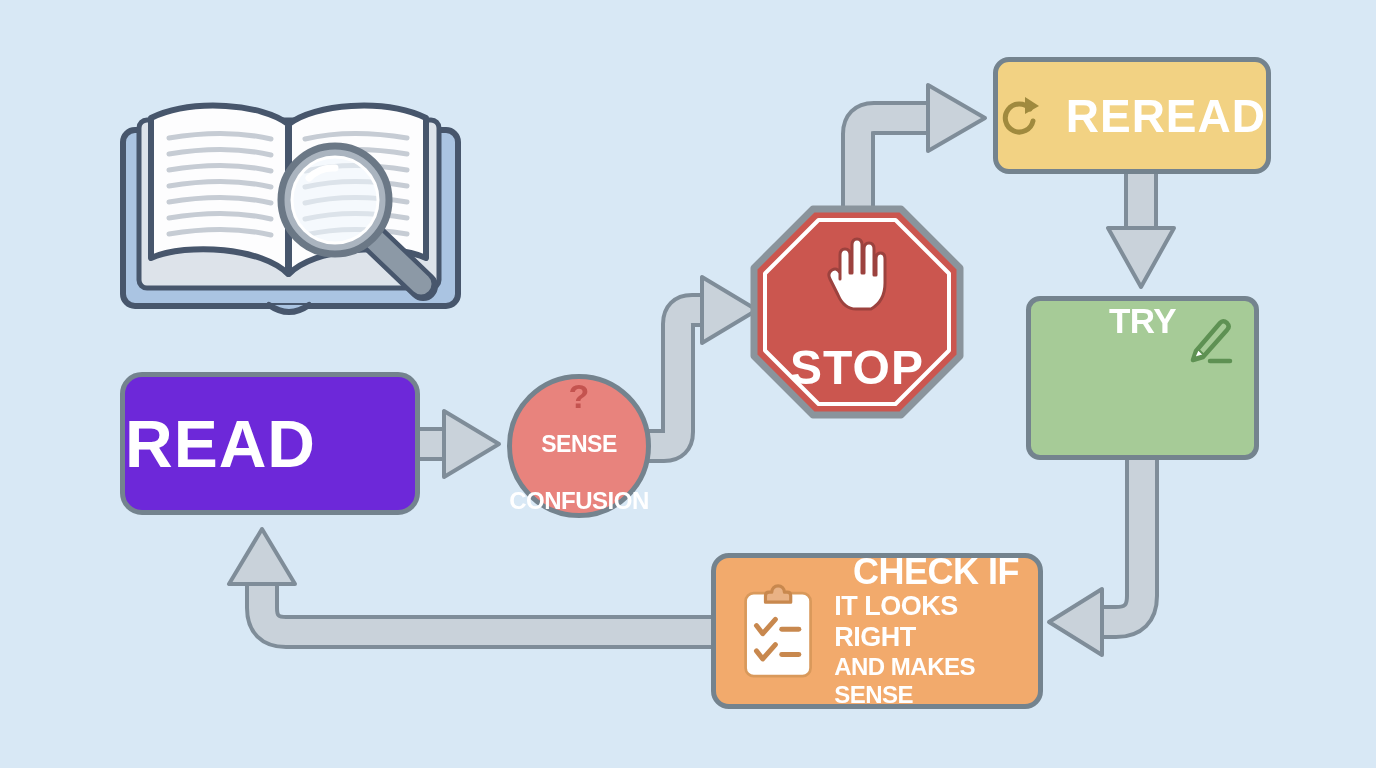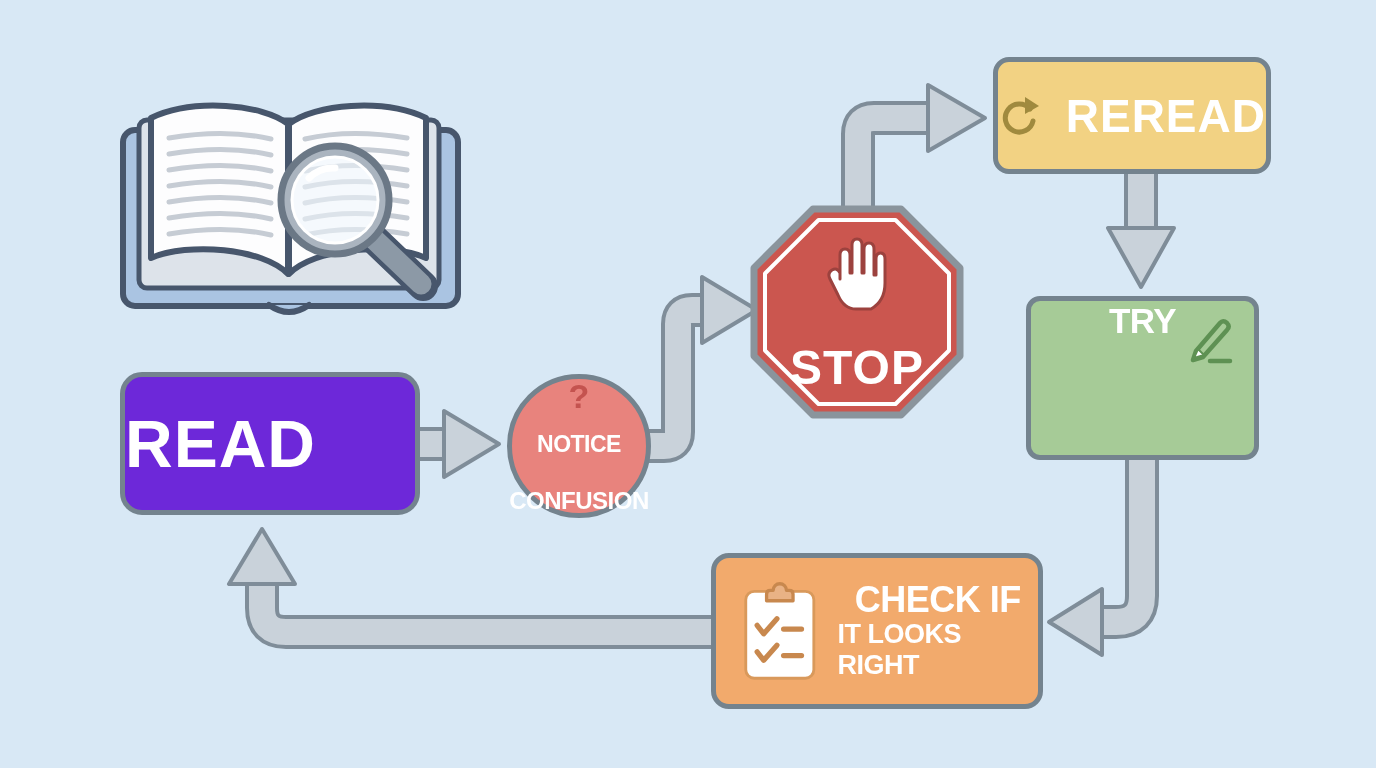--- a/index.html
+++ b/index.html
@@ -155,21 +155,21 @@
       <path d="M196,100 A33,33 0 0 1 222,90" fill="none" stroke="#ffffff" stroke-width="7" stroke-linecap="round"></path>
     </g>
   </svg>
 
   <div class="node node-read">
     <span>READ</span>
   </div>
 
   <div class="node node-notice">
     <span class="qmark">?</span>
-    <span class="l1">NOTICE</span>
+    <span class="l1">SENSE</span>
     <span class="l2">CONFUSION</span>
   </div>
 
   <div class="node node-stop">
     <svg class="abs" style="left:0;top:0;" width="214" height="214" viewBox="0 0 214 214">
       <polygon points="63,4 151,4 210,63 210,151 151,210 63,210 4,151 4,63" fill="#cb564f" stroke="#8a949c" stroke-width="7" stroke-linejoin="round"></polygon>
       <polygon points="68.5,15 145.5,15 199,68.5 199,145.5 145.5,199 68.5,199 15,145.5 15,68.5" fill="none" stroke="#ffffff" stroke-width="4" stroke-linejoin="round"></polygon>
       <g transform="translate(76,28)">
         <path d="M14,46 L14,22 Q14,16 19,16 Q24,16 24,22 L24,40
                  L26,40 L26,12 Q26,6 31,6 Q36,6 36,12 L36,40
@@ -207,16 +207,17 @@
       <g fill="none" stroke="#c8884e" stroke-width="5.5" stroke-linecap="round" stroke-linejoin="round">
         <path d="M16,48 l7,9 l14,-16"></path>
         <path d="M44,52 h19"></path>
         <path d="M16,76 l7,9 l14,-16"></path>
         <path d="M44,80 h19"></path>
       </g>
     </svg>
     <div class="check-text">
       <span class="c1">CHECK IF</span>
       <span class="c2">IT LOOKS RIGHT</span>
+      <span class="c3">AND MAKES SENSE</span>
     </div>
   </div>
 
 </div>
 
 </body></html>

